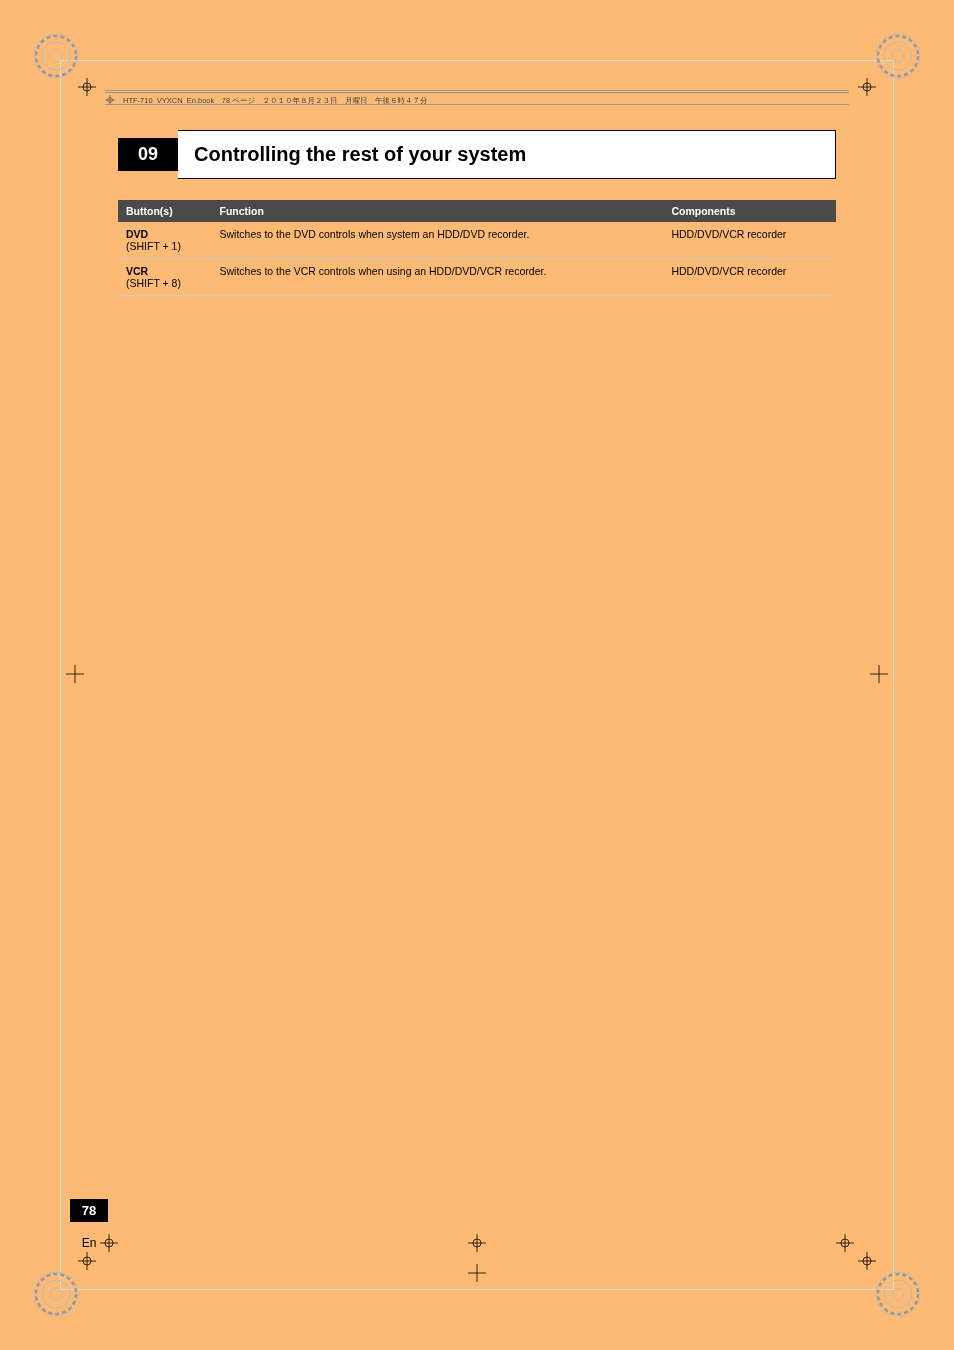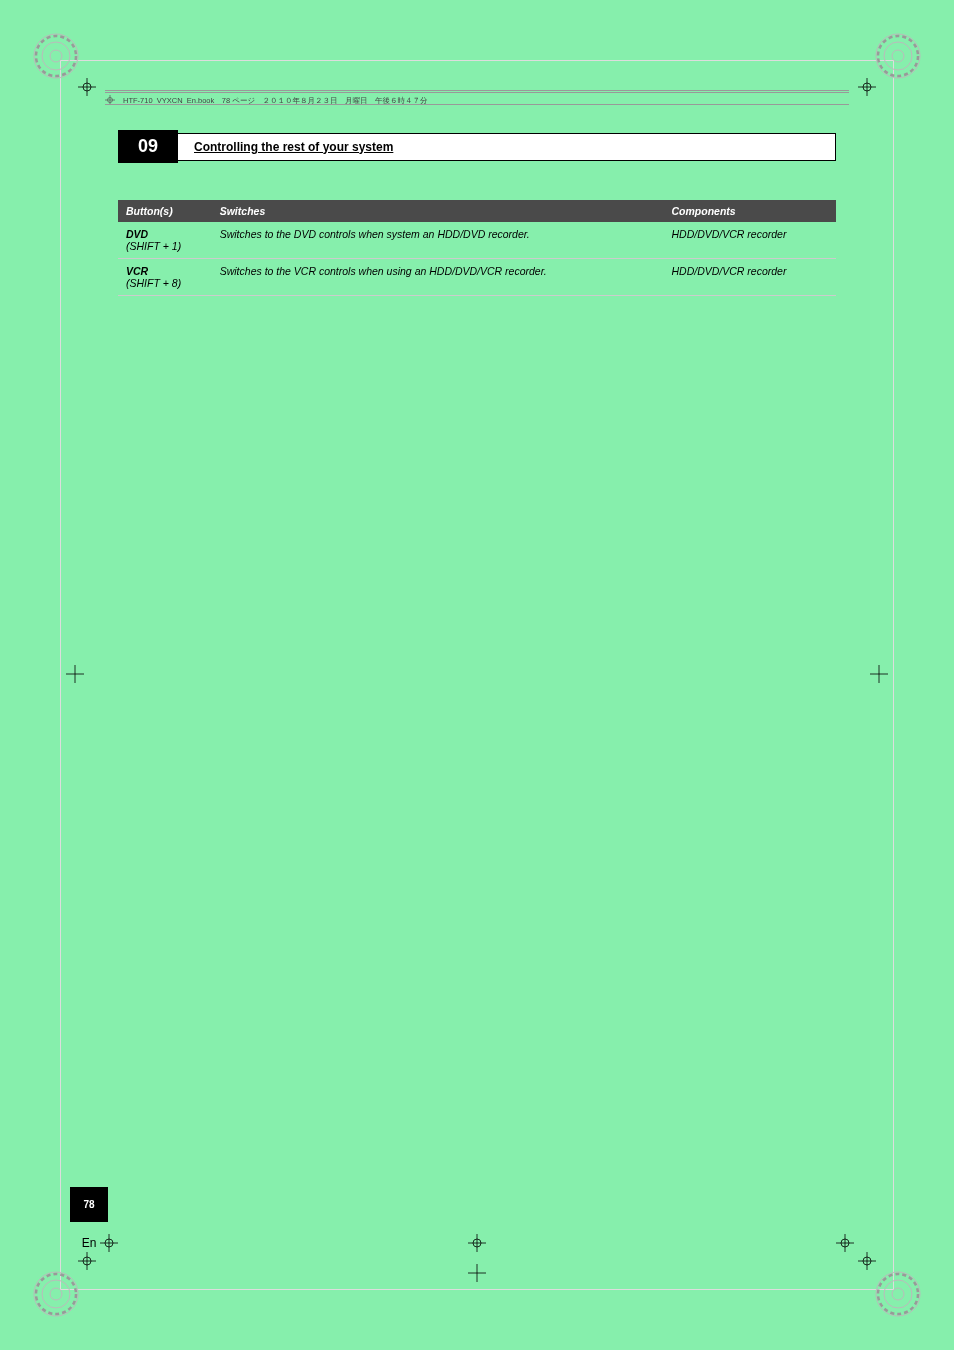--- a/index.html
+++ b/index.html
@@ -12,69 +12,67 @@
       font-size: 11px;
       color: #000000;
       position: relative;
       overflow: hidden;
     }
 
     .page-container {
       width: 954px;
       height: 1350px;
       position: relative;
-      background: #86efac;
+      background: #fdba74;
     }
 
     
     .chapter-header {
       position: absolute;
       top: 130px;
       left: 118px;
       right: 118px;
       display: flex;
       align-items: center;
-      text-decoration: underline;
     }
 
     .chapter-number-box {
       background: #000;
       color: #fff;
       font-weight: bold;
       font-size: 18px;
       padding: 6px 14px;
       margin-right: 0;
       min-width: 60px;
       text-align: center;
     }
 
     .chapter-title-box {
       flex: 1;
       border: 1.5px solid #000;
       border-left: none;
-      padding: 6px 16px;
-      font-size: 12px;
+      padding: 12px 16px;
+      font-size: 20px;
       font-weight: bold;
       background: #fff;
     }
 
     
     .main-content {
       position: absolute;
       top: 200px;
       left: 118px;
       right: 118px;
     }
 
     
     .data-table {
       width: 100%;
       border-collapse: collapse;
       font-size: 10.5px;
-      font-style: italic;
     }
 
     .data-table thead tr {
       background: #4a4a4a;
       color: #ffffff;
     }
 
     .data-table thead th {
       padding: 5px 8px;
       font-weight: bold;
@@ -104,22 +102,22 @@
       left: 70px;
       display: flex;
       flex-direction: column;
       align-items: center;
     }
 
     .page-number-box {
       background: #000;
       color: #fff;
       font-weight: bold;
-      font-size: 10px;
-      padding: 12px 10px;
+      font-size: 13px;
+      padding: 4px 10px;
       min-width: 38px;
       text-align: center;
     }
 
     .page-lang {
       font-size: 12px;
       color: #000;
       margin-top: 14px;
     }
 
@@ -263,21 +261,21 @@
   <div class="chapter-header">
     <div class="chapter-number-box">09</div>
     <div class="chapter-title-box">Controlling the rest of your system</div>
   </div>
 
   <div class="main-content">
     <table class="data-table">
       <thead>
         <tr>
           <th>Button(s)</th>
-          <th>Switches</th>
+          <th>Function</th>
           <th>Components</th>
         </tr>
       </thead>
       <tbody>
         <tr>
           <td>
             <span class="btn-label">DVD</span><br>
             <span>(SHIFT + 1)</span>
           </td>
           <td>Switches to the DVD controls when system an HDD/DVD recorder.</td>

